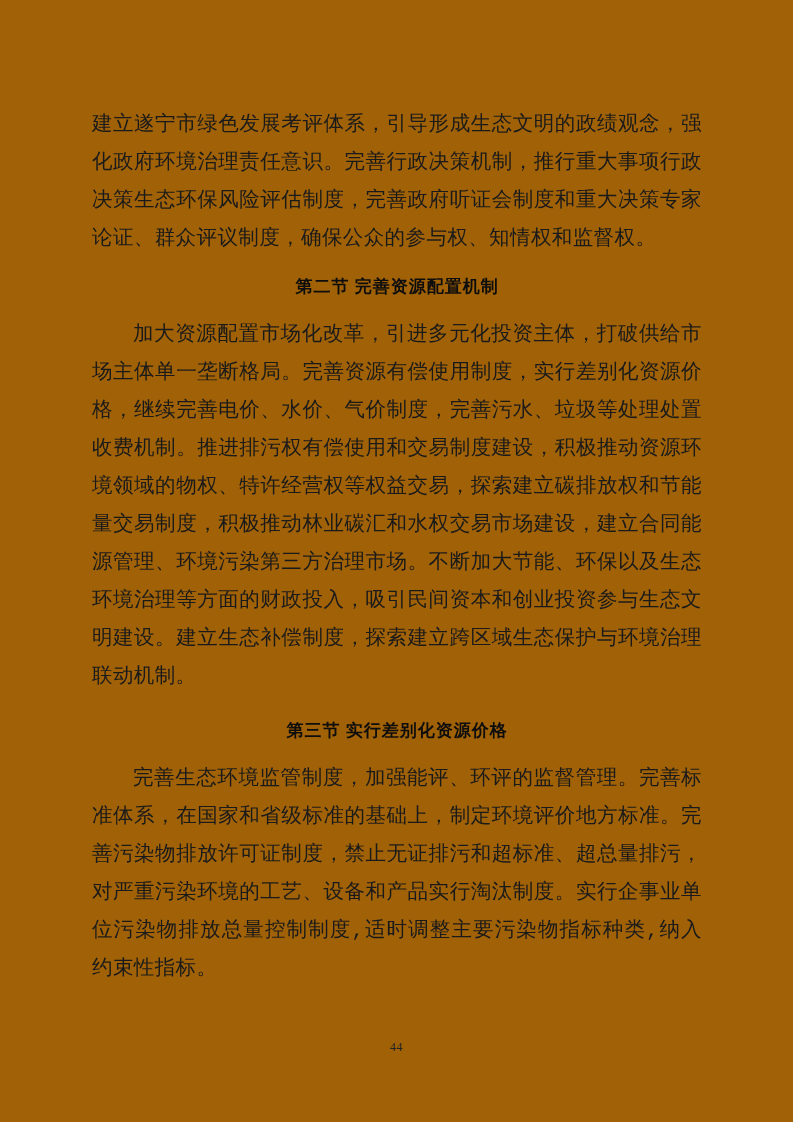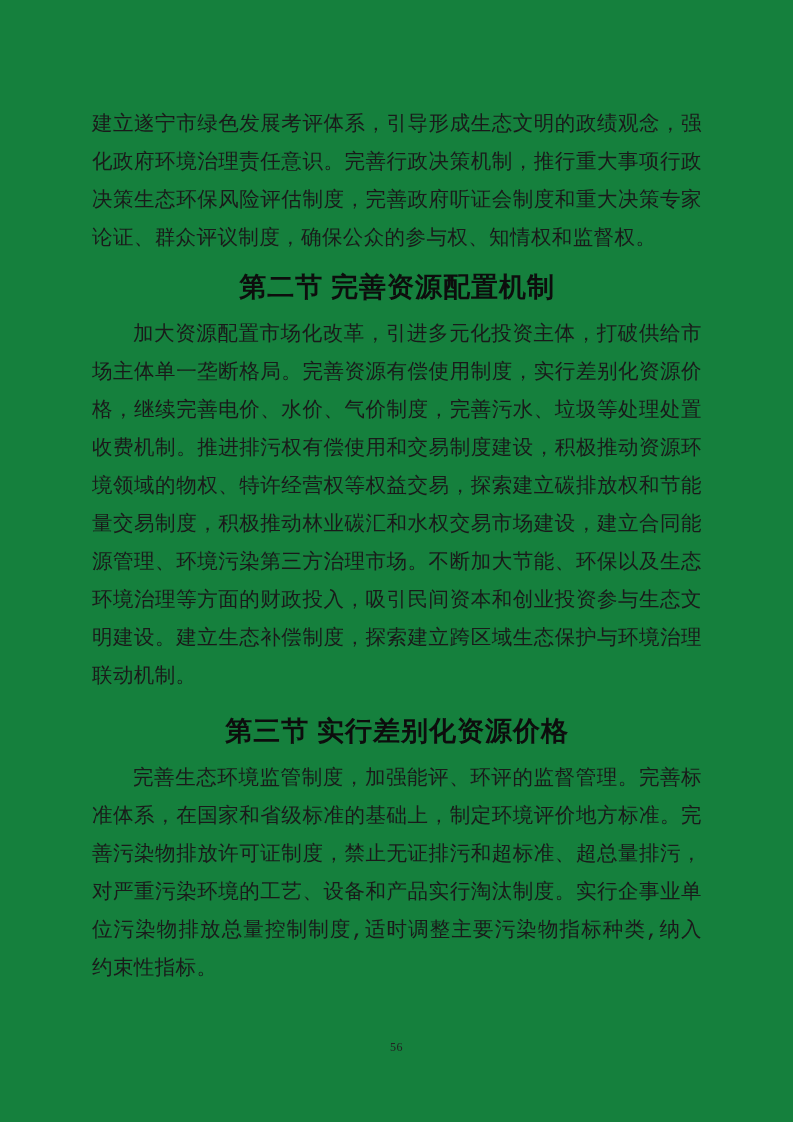--- a/index.html
+++ b/index.html
@@ -4,21 +4,21 @@
 <style>
   html, body {
     margin: 0;
     padding: 0;
     background: #ffffff;
   }
   .page {
     position: relative;
     width: 793px;
     height: 1122px;
-    background: #15803d;
+    background: #a16207;
     margin: 0 auto;
     overflow: hidden;
     font-family: "Liberation Serif", "DejaVu Serif", serif;
     color: #111111;
   }
   .content {
     position: absolute;
     left: 92px;
     top: 104px;
     width: 610px;
@@ -30,21 +30,21 @@
     text-align: justify;
     text-justify: inter-character;
     margin: 0;
     color: #1a1a1a;
   }
   .para.indent {
     text-indent: 41px;
     font-family: Liberation Mono, monospace;
   }
   .section-title {
-    font-size: 27px;
+    font-size: 17px;
     line-height: 38px;
     font-weight: bold;
     text-align: center;
     letter-spacing: 1px;
     margin: 0;
     padding: 6px 0 4px 0;
     color: #0d0d0d;
   }
   .gap-sm { height: 6px; }
   .gap-md { height: 10px; }
@@ -80,15 +80,15 @@
     <div class="gap-md"></div>
 
     <h2 class="section-title">第三节  实行差别化资源价格</h2>
 
     <div class="gap-sm"></div>
 
     <p class="para indent">完善生态环境监管制度，加强能评、环评的监督管理。完善标准体系，在国家和省级标准的基础上，制定环境评价地方标准。完善污染物排放许可证制度，禁止无证排污和超标准、超总量排污，对严重污染环境的工艺、设备和产品实行淘汰制度。实行企事业单位污染物排放总量控制制度,适时调整主要污染物指标种类,纳入约束性指标。</p>
 
   </div>
 
-  <div class="page-number">56</div>
+  <div class="page-number">44</div>
 
 </div>
 
 </body></html>

